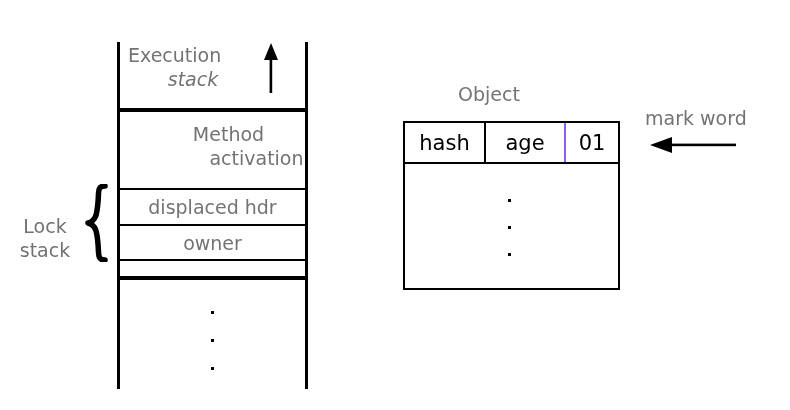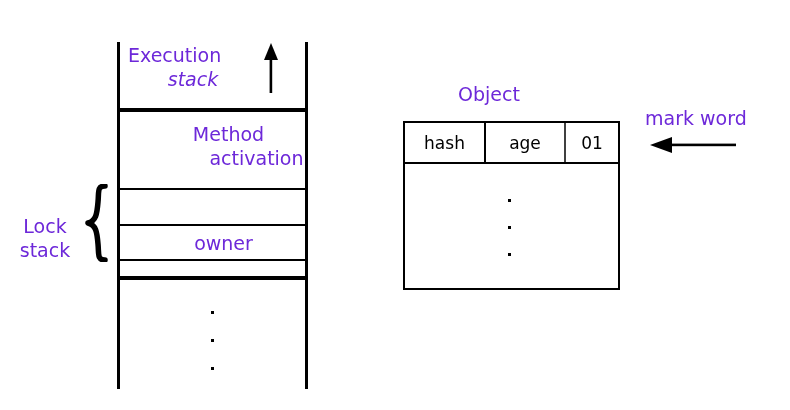--- a/index.html
+++ b/index.html
@@ -28,21 +28,21 @@
     background: #000;
   }
   .hline {
     position: absolute;
     background: #000;
   }
   .txt {
     position: absolute;
     white-space: nowrap;
     line-height: 1.08;
-    color: #6d28d9;
+    color: #737373;
   }
 
   
   #stack-figure {
     position: absolute;
     left: 0; top: 0;
     width: 340px;
     height: 410px;
   }
   .stack-left-rail  { left: 117px; top: 42px;  width: 3px; height: 347px; }
@@ -127,25 +127,25 @@
     height: 41px;
     display: flex;
     box-sizing: border-box;
     border-bottom: 2px solid #000;
   }
   .obj-cell {
     box-sizing: border-box;
     display: flex;
     align-items: center;
     justify-content: center;
-    font-size: 17px;
+    font-size: 21px;
     height: 100%;
   }
   .obj-cell.hash { width: 81px; border-right: 2px solid #000; }
-  .obj-cell.age  { width: 80px; border-right: 2px solid #404040; }
+  .obj-cell.age  { width: 80px; border-right: 2px solid #8b5cf6; }
   .obj-cell.tag  { width: 52px; }
 
   #object-body {
     position: absolute;
     left: 0;
     top: 41px;
     width: 100%;
     height: 124px;
   }
 
@@ -181,24 +181,25 @@
       <rect x="7.6" y="14" width="2.6" height="36" fill="#000"></rect>
     </svg>
 
     <div class="hline sep-thick" style="top:108px;"></div>
 
     <div class="txt stack-row-label" style="top:124px;padding-left:16px;">Method</div>
     <div class="txt stack-row-label" style="top:148px;padding-left:44px;">activation</div>
 
     <div class="hline sep-thin" style="top:188px;"></div>
 
+    <div class="txt stack-row-label" style="top:197px;">displaced hdr</div>
 
     <div class="hline sep-thin" style="top:224px;"></div>
 
-    <div class="txt stack-row-label" style="top:233px;margin-left:11px;">owner</div>
+    <div class="txt stack-row-label" style="top:233px;">owner</div>
 
     <div class="hline sep-thin" style="top:259px;"></div>
 
     <div class="txt stack-row-label" style="top:262px;"></div>
 
     <div class="hline sep-thick" style="top:276px;"></div>
 
     <div>
       <div class="dot" style="left:211px; top:311px;"></div>
       <div class="dot" style="left:211px; top:339px;"></div>

